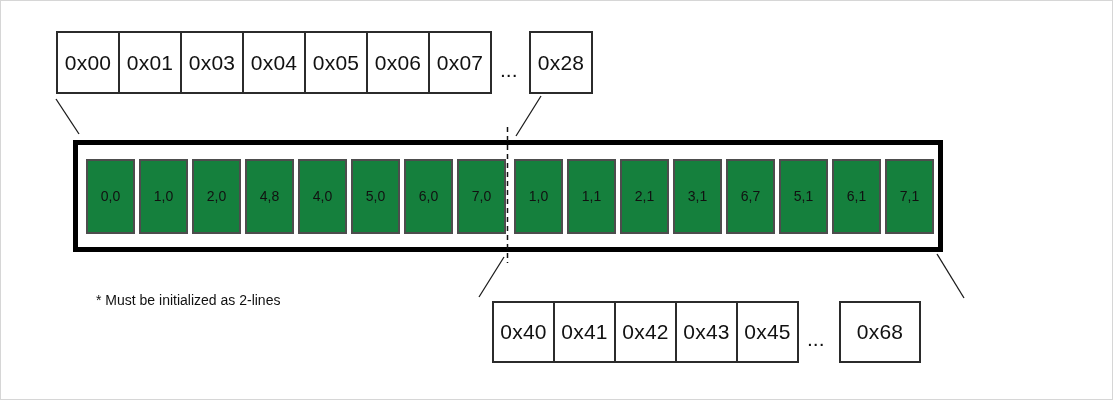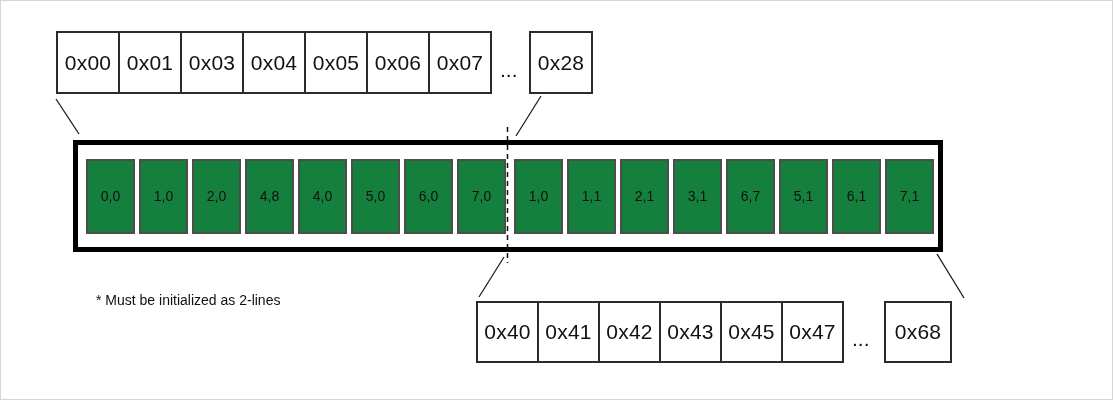--- a/index.html
+++ b/index.html
@@ -25,21 +25,21 @@
   }
 
   
   .addr-row {
     position: absolute;
     display: flex;
     align-items: flex-start;
     z-index: 2;
   }
   .addr-row.top { left: 55px; top: 30px; }
-  .addr-row.bottom { left: 475px; top: 300px; }
+  .addr-row.bottom { left: 491px; top: 300px; }
 
   .addr-box {
     box-sizing: border-box;
     border: 2px solid #2b2b2b;
     background: #ffffff;
     display: flex;
     align-items: center;
     justify-content: center;
     font-size: 21px;
     letter-spacing: 0.2px;
@@ -52,21 +52,21 @@
   .ellipsis {
     align-self: stretch;
     display: flex;
     align-items: flex-end;
     padding-bottom: 12px;
     margin-left: 8px;
     width: 18px;
     font-size: 21px;
   }
   .tail-box { margin-left: 11px; }
-  .addr-row.bottom .tail-box { margin-left: 14px; width: 68px; }
+  .addr-row.bottom .tail-box { margin-left: 14px; width: 82px; }
 
   
   .line-buffer {
     position: absolute;
     left: 72px; top: 139px;
     width: 870px; height: 112px;
     box-sizing: border-box;
     border: 5px solid #000000;
     background: #ffffff;
     display: flex;
@@ -143,21 +143,20 @@
     <div class="buffer-cell">7,1</div>
   </div>
 
   <div class="addr-row bottom">
     <div class="addr-boxes">
       <div class="addr-box">0x40</div>
       <div class="addr-box">0x41</div>
       <div class="addr-box">0x42</div>
       <div class="addr-box">0x43</div>
       <div class="addr-box">0x45</div>
-      <div class="addr-box">0x47</div>
     </div>
     <div class="ellipsis">...</div>
     <div class="addr-box tail-box">0x68</div>
   </div>
 
   <div class="footnote">* Must be initialized as 2-lines</div>
 
 </div>
 
 </body></html>

